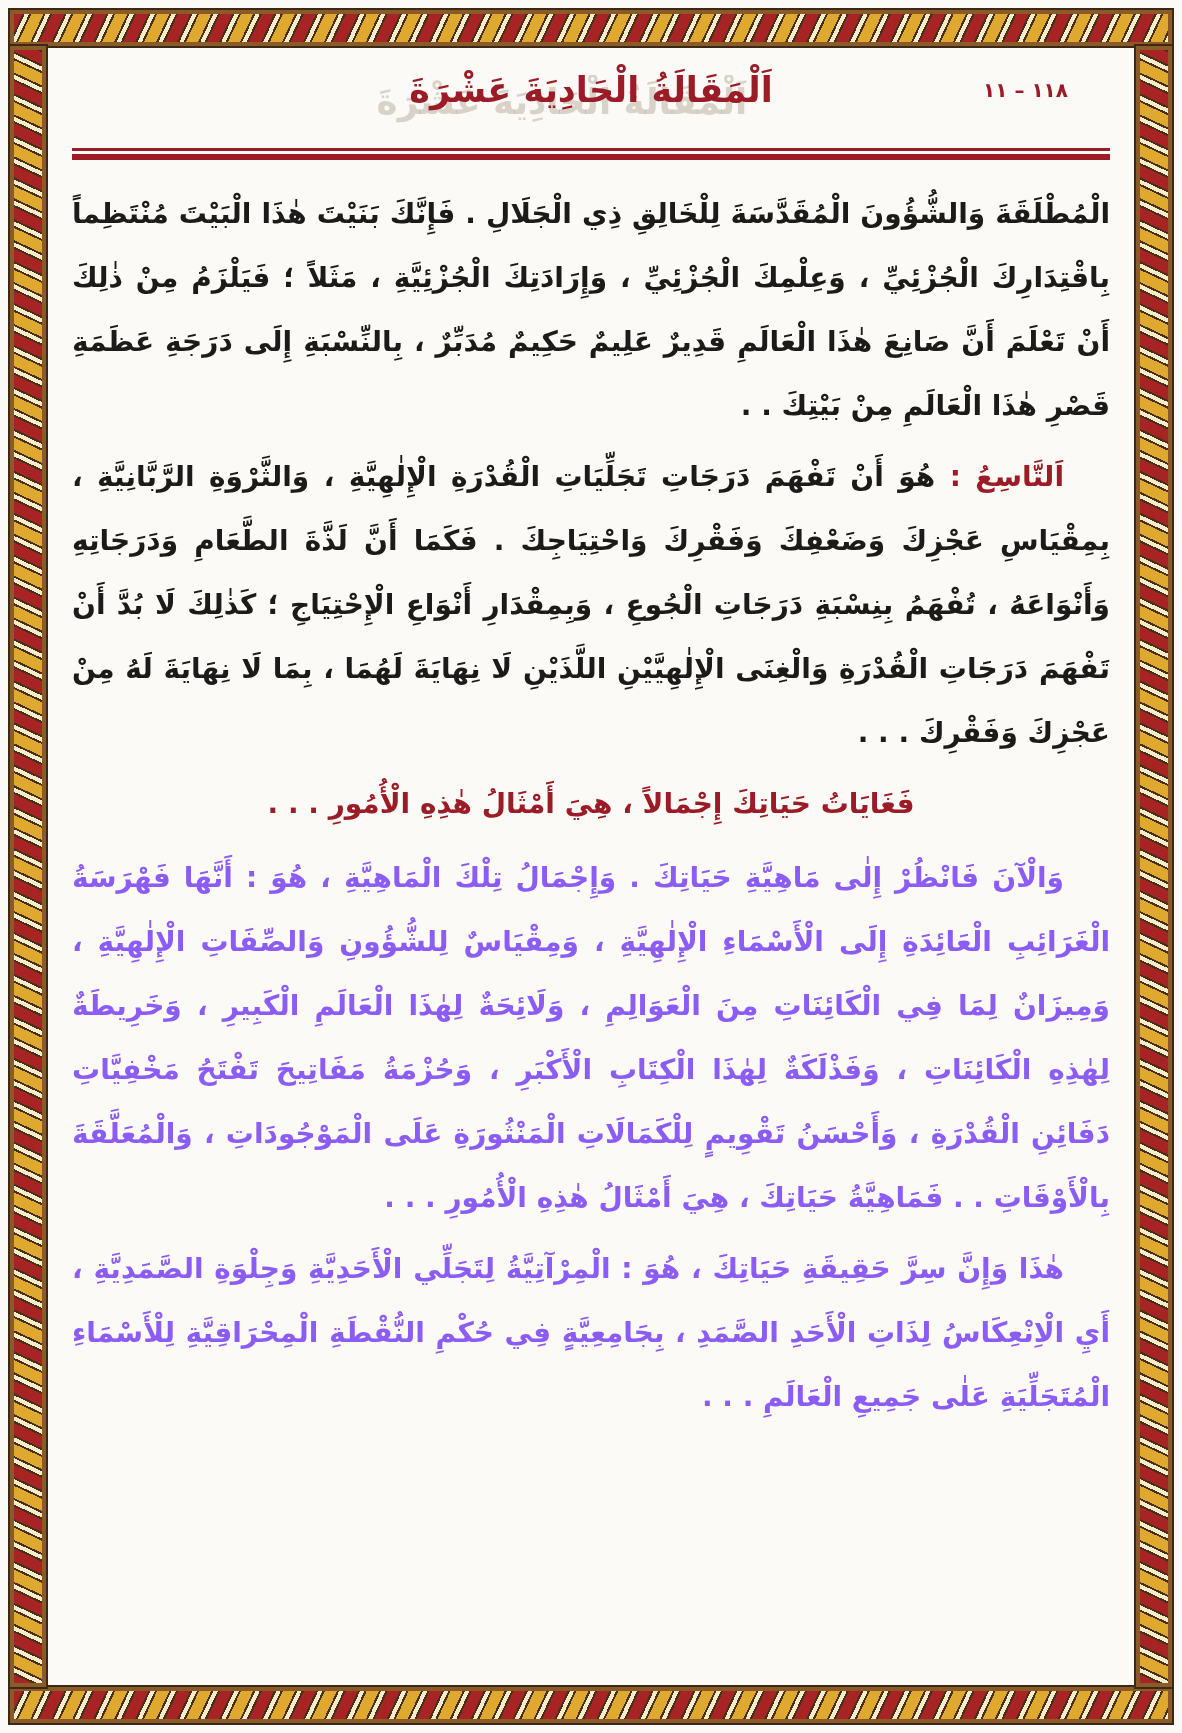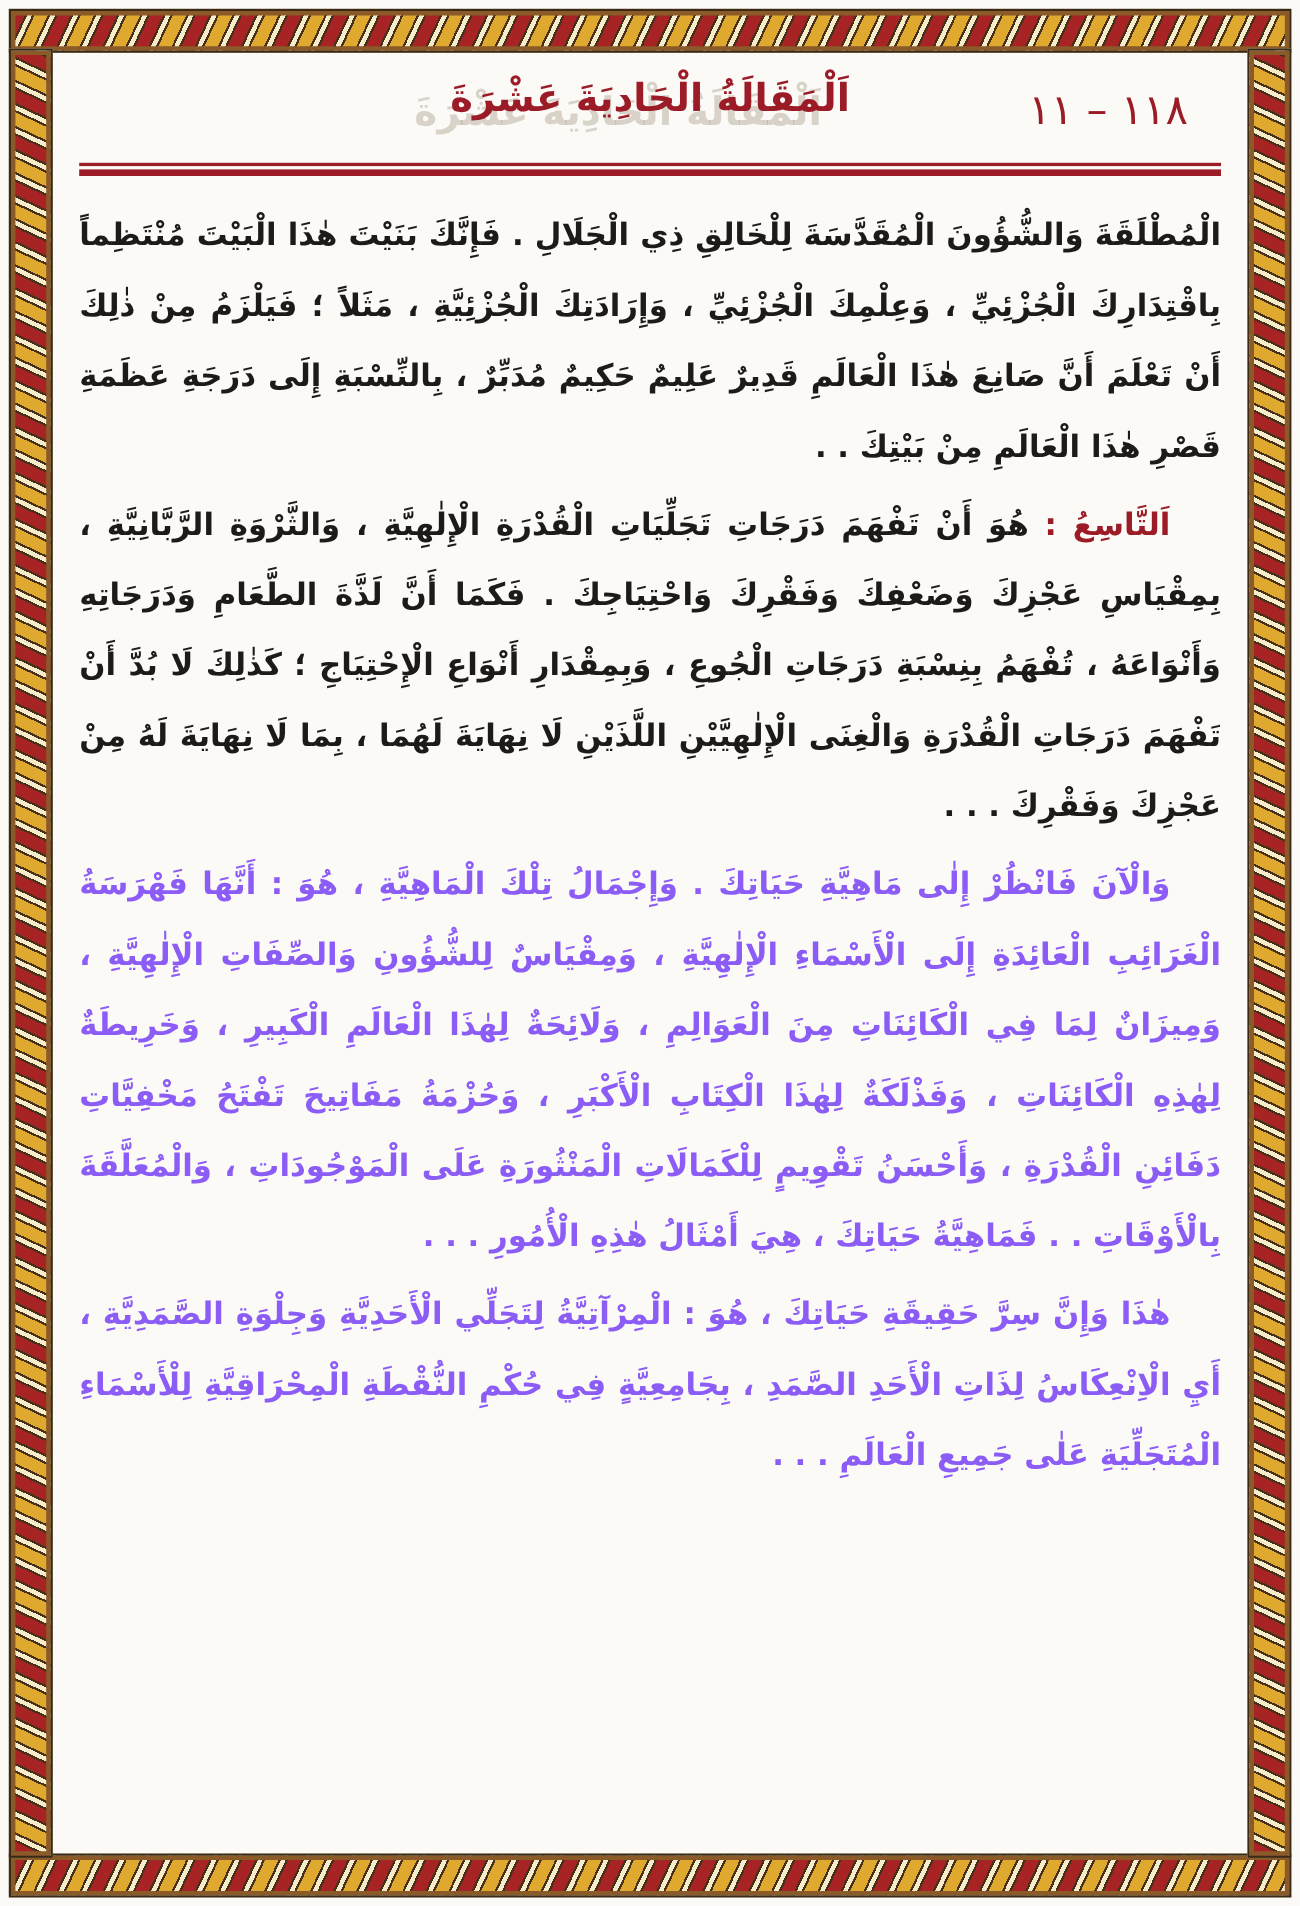--- a/index.html
+++ b/index.html
@@ -48,22 +48,22 @@
   .bd.right{right:8px;}
 
   
   .content{
     position:absolute;
     top:62px;left:72px;right:72px;bottom:56px;
     direction:rtl;
   }
   .header{position:relative;height:86px;}
   .page-num{
-    position:absolute;top:16px;right:30px;
-    color:#9b1b26;font-size:38px;font-weight:normal;
+    position:absolute;top:16px;right:42px;
+    color:#9b1b26;font-size:20px;font-weight:bold;
     letter-spacing:2px;
   }
   .title-wrap{
     position:absolute;top:8px;left:0;right:0;
     text-align:center;
   }
   .title-main{
     position:relative;z-index:2;
     color:#9b1b26;font-size:35px;font-weight:bold;
   }
@@ -123,20 +123,21 @@
 
     <div class="double-rule"></div>
 
     <div class="body-text">
 
       <p>الْمُطْلَقَةَ وَالشُّؤُونَ الْمُقَدَّسَةَ لِلْخَالِقِ ذِي الْجَلَالِ . فَإِنَّكَ بَنَيْتَ هٰذَا الْبَيْتَ مُنْتَظِماً بِاقْتِدَارِكَ الْجُزْئِيِّ ، وَعِلْمِكَ الْجُزْئِيِّ ، وَإِرَادَتِكَ الْجُزْئِيَّةِ ، مَثَلاً ؛ فَيَلْزَمُ مِنْ ذٰلِكَ أَنْ تَعْلَمَ أَنَّ صَانِعَ هٰذَا الْعَالَمِ قَدِيرٌ عَلِيمٌ حَكِيمٌ مُدَبِّرٌ ، بِالنِّسْبَةِ إِلَى دَرَجَةِ عَظَمَةِ قَصْرِ هٰذَا الْعَالَمِ مِنْ بَيْتِكَ . .</p>
 
 
       <p class="indent"><span class="lead">اَلتَّاسِعُ :</span><span> هُوَ أَنْ تَفْهَمَ دَرَجَاتِ تَجَلِّيَاتِ الْقُدْرَةِ الْإِلٰهِيَّةِ ، وَالثَّرْوَةِ الرَّبَّانِيَّةِ ، بِمِقْيَاسِ عَجْزِكَ وَضَعْفِكَ وَفَقْرِكَ وَاحْتِيَاجِكَ . فَكَمَا أَنَّ لَذَّةَ الطَّعَامِ وَدَرَجَاتِهِ وَأَنْوَاعَهُ ، تُفْهَمُ بِنِسْبَةِ دَرَجَاتِ الْجُوعِ ، وَبِمِقْدَارِ أَنْوَاعِ الْإِحْتِيَاجِ ؛ كَذٰلِكَ لَا بُدَّ أَنْ تَفْهَمَ دَرَجَاتِ الْقُدْرَةِ وَالْغِنَى الْإِلٰهِيَّيْنِ اللَّذَيْنِ لَا نِهَايَةَ لَهُمَا ، بِمَا لَا نِهَايَةَ لَهُ مِنْ عَجْزِكَ وَفَقْرِكَ . . .</span></p>
 
+      <p class="red-center">فَغَايَاتُ حَيَاتِكَ إِجْمَالاً ، هِيَ أَمْثَالُ هٰذِهِ الْأُمُورِ . . .</p>
 
       <p class="red indent">وَالْآنَ فَانْظُرْ إِلٰى مَاهِيَّةِ حَيَاتِكَ . وَإِجْمَالُ تِلْكَ الْمَاهِيَّةِ ، هُوَ : أَنَّهَا فَهْرَسَةُ الْغَرَائِبِ الْعَائِدَةِ إِلَى الْأَسْمَاءِ الْإِلٰهِيَّةِ ، وَمِقْيَاسٌ لِلشُّؤُونِ وَالصِّفَاتِ الْإِلٰهِيَّةِ ، وَمِيزَانٌ لِمَا فِي الْكَائِنَاتِ مِنَ الْعَوَالِمِ ، وَلَائِحَةٌ لِهٰذَا الْعَالَمِ الْكَبِيرِ ، وَخَرِيطَةٌ لِهٰذِهِ الْكَائِنَاتِ ، وَفَذْلَكَةٌ لِهٰذَا الْكِتَابِ الْأَكْبَرِ ، وَحُزْمَةُ مَفَاتِيحَ تَفْتَحُ مَخْفِيَّاتِ دَفَائِنِ الْقُدْرَةِ ، وَأَحْسَنُ تَقْوِيمٍ لِلْكَمَالَاتِ الْمَنْثُورَةِ عَلَى الْمَوْجُودَاتِ ، وَالْمُعَلَّقَةَ بِالْأَوْقَاتِ . . فَمَاهِيَّةُ حَيَاتِكَ ، هِيَ أَمْثَالُ هٰذِهِ الْأُمُورِ . . .</p>
 
 
       <p class="red indent">هٰذَا وَإِنَّ سِرَّ حَقِيقَةِ حَيَاتِكَ ، هُوَ : الْمِرْآتِيَّةُ لِتَجَلِّي الْأَحَدِيَّةِ وَجِلْوَةِ الصَّمَدِيَّةِ ، أَيِ الْاِنْعِكَاسُ لِذَاتِ الْأَحَدِ الصَّمَدِ ، بِجَامِعِيَّةٍ فِي حُكْمِ النُّقْطَةِ الْمِحْرَاقِيَّةِ لِلْأَسْمَاءِ الْمُتَجَلِّيَةِ عَلٰى جَمِيعِ الْعَالَمِ . . .</p>
 
     </div>
   </div>
 </div>
 

